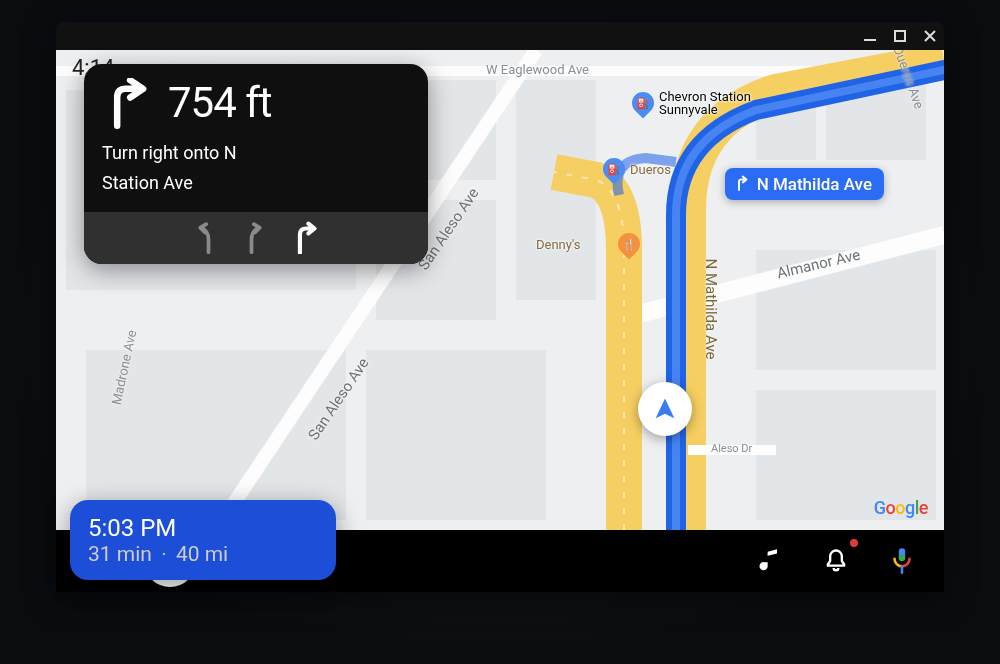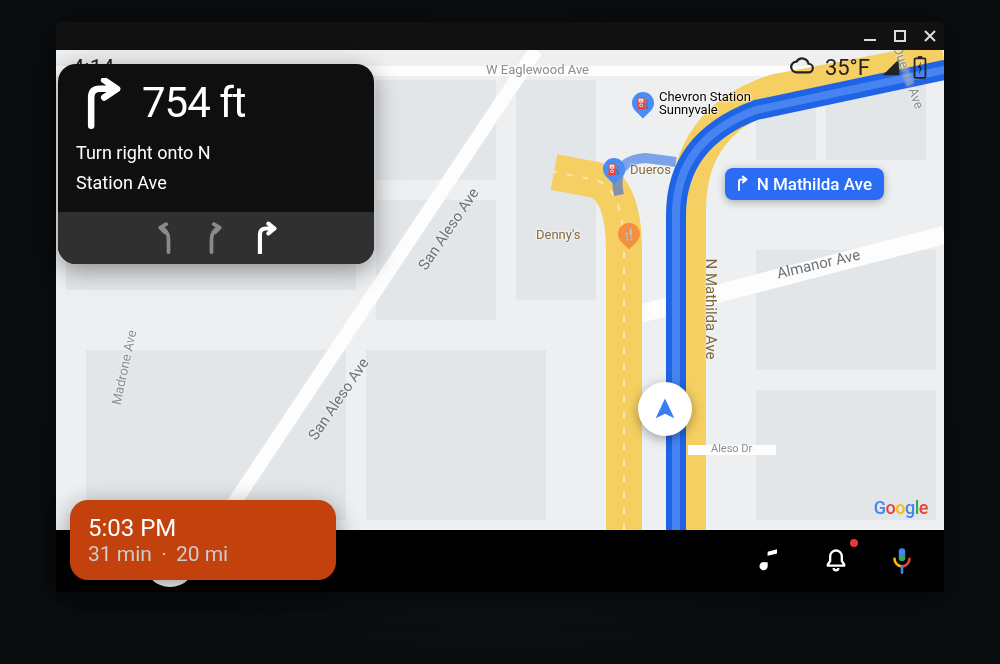--- a/index.html
+++ b/index.html
@@ -13,27 +13,27 @@
   .titlebar .ctl svg{display:block;}
   
   .status{position:absolute;left:0;top:28px;right:0;height:34px;display:flex;align-items:center;justify-content:space-between;padding:0 16px;color:#222;z-index:40;}
   .status .time{font-size:22px;color:#222;}
   .status .right{display:flex;align-items:center;gap:10px;}
   .status .temp{font-size:22px;}
   
   .maparea{position:absolute;left:0;top:28px;right:0;bottom:62px;overflow:hidden;background:#edeff1;}
   .map-svg{width:100%;height:100%;display:block;}
   
-  .navcard{position:absolute;left:2px;top:42px;width:316px;background:#0f0f0f;border-radius:18px;color:#fff;z-index:50;box-shadow:0 6px 24px rgba(0,0,0,.4);}
+  .navcard{position:absolute;left:28px;top:42px;width:344px;background:#0f0f0f;border-radius:18px;color:#fff;z-index:50;box-shadow:0 6px 24px rgba(0,0,0,.4);}
   .navcard .primary{display:flex;align-items:flex-start;gap:14px;padding:14px 18px 4px 18px;}
   .navcard .primary .dist{font-size:42px;font-weight:400;letter-spacing:-1px;}
   .navcard .instr{font-size:18px;line-height:30px;padding:4px 18px 14px 18px;}
   .navcard .lanes{background:#303030;border-radius:0 0 18px 18px;padding:8px 0 10px 0;display:flex;align-items:center;justify-content:center;gap:22px;}
   
-  .eta{position:absolute;left:14px;bottom:12px;width:230px;background:#c2410c;border-radius:18px;color:#fff;padding:14px 18px;z-index:50;box-shadow:0 6px 24px rgba(0,0,0,.4);margin-top:44px;}
+  .eta{position:absolute;left:14px;bottom:12px;width:230px;background:#1d4ed8;border-radius:18px;color:#fff;padding:14px 18px;z-index:50;box-shadow:0 6px 24px rgba(0,0,0,.4);margin-top:44px;}
   .eta .eta1{font-size:24px;}
   .eta .eta2{font-size:21px;color:#ccc;}
   
   .rail{position:absolute;left:0;right:0;bottom:0;height:62px;background:#000;display:flex;align-items:center;justify-content:space-between;padding:0 22px;}
   .rail .left, .rail .right{display:flex;align-items:center;gap:26px;}
   .rail-btn{width:40px;height:40px;display:flex;align-items:center;justify-content:center;}
   .active-pill{width:52px;height:52px;border-radius:50%;background:#fff;display:flex;align-items:center;justify-content:center;}
   .notif-dot{position:absolute;top:-2px;right:-2px;width:8px;height:8px;background:#e53935;border-radius:50%;}
   .rail-btn-wrap{position:relative;}
   
@@ -128,21 +128,21 @@
             <span style="color:#fff">⛽</span>
           </div>
         <div class="poi-label" style="max-width:110px;white-space:normal;line-height:13px;">Chevron Station Sunnyvale</div>
       </div>
       <div class="poi" style="left:547px;top:108px;">
         <div class="pin" style="background:#4a8cf5;">
             <span style="color:#fff">⛽</span>
           </div>
         <div class="poi-label">Dueros</div>
       </div>
-      <div class="poi" style="left:480px;top:173px;gap:37px;">
+      <div class="poi" style="left:480px;top:183px;gap:37px;">
         <div class="poi-label">Denny's</div>
         <div class="pin" style="background:#f5913e;">
             <span style="color:#fff">🍴</span>
           </div>
       </div>
 
       <div class="street-pill">
         <svg width="18" height="18" viewBox="0 0 24 24">
             <path d="M8 20 V9 Q8 6 11 6 H16 M13 2 L18 6 L13 10" fill="none" stroke="#fff" stroke-width="2.6" stroke-linecap="round" stroke-linejoin="round"></path>
           </svg>
@@ -153,34 +153,20 @@
         <svg width="28" height="28" viewBox="0 0 24 24">
             <path d="M12 3 L20 20 L12 16 L4 20 Z" fill="#3b7cf5"></path>
           </svg>
       </div>
 
       <div class="glogo"><span>G</span><span>o</span><span>o</span><span>g</span><span>l</span><span>e</span></div>
     </div>
 
     <div class="status">
       <div class="time">4:14</div>
-      <div class="right">
-        <svg width="26" height="26" viewBox="0 0 24 24">
-            <path d="M7 17 a5 5 0 0 1 0-10 a6 6 0 0 1 11 2 a4 4 0 0 1 0 8 Z" fill="none" stroke="#222" stroke-width="2"></path>
-          </svg>
-        <div class="temp">35°F</div>
-        <svg width="22" height="22" viewBox="0 0 24 24">
-            <path d="M3 21 L21 21 L21 3 Z" fill="#222"></path>
-          </svg>
-        <svg width="16" height="24" viewBox="0 0 12 22">
-            <rect x="1" y="3" width="10" height="18" rx="1" fill="none" stroke="#222" stroke-width="1.6"></rect>
-            <rect x="4" y="1" width="4" height="2.5" fill="#222"></rect>
-            <path d="M7 6 L4 12 H6 L5 18 L8 11 H6 Z" fill="#222"></path>
-          </svg>
-      </div>
     </div>
 
     <div class="navcard">
       <div class="primary">
         <svg width="52" height="52" viewBox="0 0 24 24">
             <path d="M7 22 V9 Q7 5 11 5 H17 M13 1 L19 5 L13 9" fill="none" stroke="#fff" stroke-width="3" stroke-linecap="round" stroke-linejoin="round"></path>
           </svg>
         <div class="dist">754 ft</div>
       </div>
       <div class="instr">
@@ -198,21 +184,21 @@
             <path d="M7 27 V12 Q7 7 12 7 H17 M14 3 L19 7 L14 11" fill="none" stroke="#fff" stroke-width="3.4" stroke-linecap="round" stroke-linejoin="round"></path>
           </svg>
       </div>
     </div>
 
     <div class="eta">
       <div class="eta1">5:03 PM</div>
       <div class="eta2">
         <span>31 min</span>
         <span style="padding:0 4px;">·</span>
-        <span>20 mi</span>
+        <span>40 mi</span>
       </div>
     </div>
 
     <div class="rail">
       <div class="left">
         <div class="rail-btn">
           <svg width="34" height="34" viewBox="0 0 24 24">
               <circle cx="12" cy="12" r="10" fill="none" stroke="#fff" stroke-width="2.4"></circle>
               <circle cx="12" cy="12" r="4.5" fill="#fff"></circle>
             </svg>

